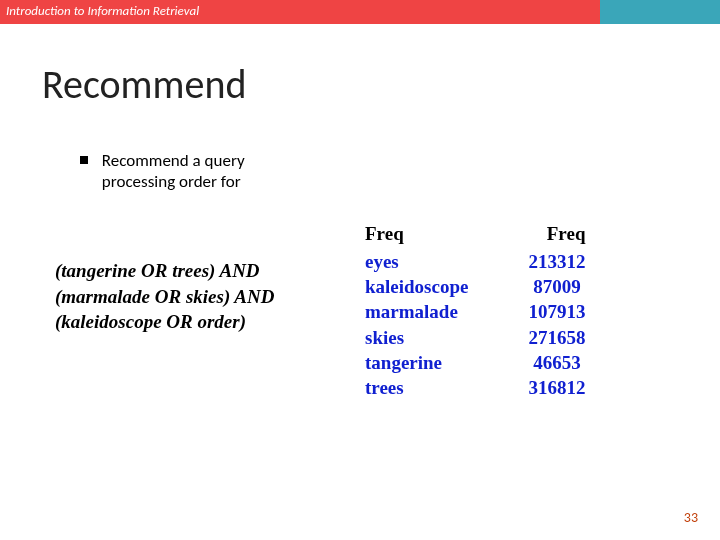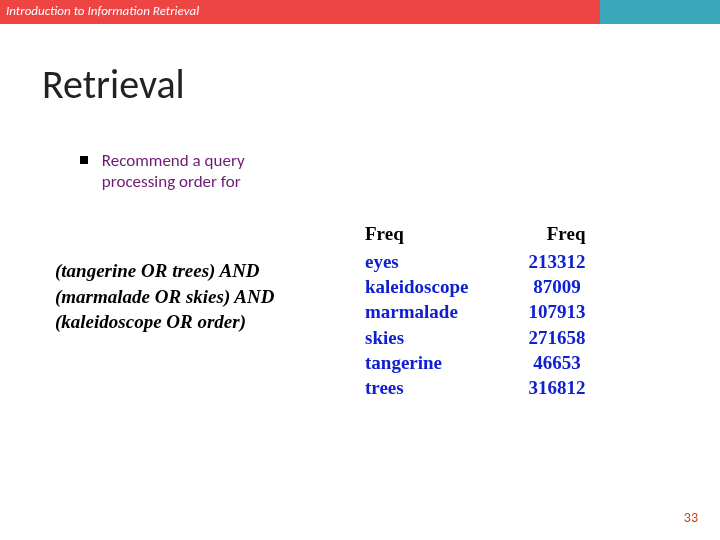--- a/index.html
+++ b/index.html
@@ -42,21 +42,21 @@
     font-size: 40px;
     color: #222;
     font-weight: 400;
   }
   .bullet-block {
     position: absolute;
     top: 150px;
     left: 80px;
     width: 250px;
     font-size: 17px;
-    color: #701a75;
+    color: #000000;
     line-height: 1.25;
   }
   .bullet-marker {
     display: inline-block;
     width: 8px;
     height: 8px;
     background: #000;
     margin-right: 10px;
     vertical-align: 2px;
   }
@@ -115,21 +115,21 @@
   }
 </style>
 </head>
 <body>
 
 <div class="header-bar">
   <div class="header-accent"></div>
   <div class="header-text">Introduction to Information Retrieval</div>
 </div>
 
-<div class="slide-title">Retrieval</div>
+<div class="slide-title">Recommend</div>
 
 <div class="bullet-block">
   <span class="bullet-marker"></span>
   <span class="bullet-text">Recommend a query processing order for</span>
 </div>
 
 <div class="query-block">
   <div>(tangerine OR trees) AND</div>
   <div>(marmalade OR skies) AND</div>
   <div>(kaleidoscope OR order)</div>

